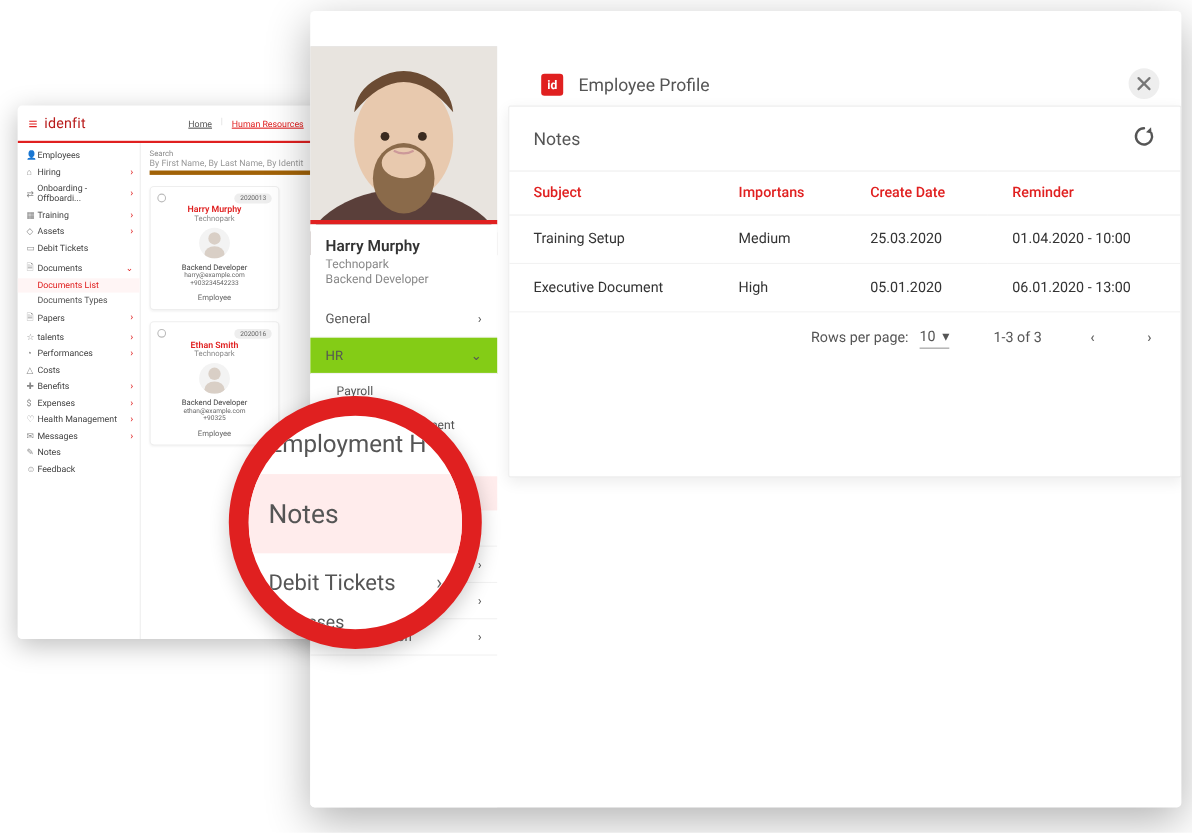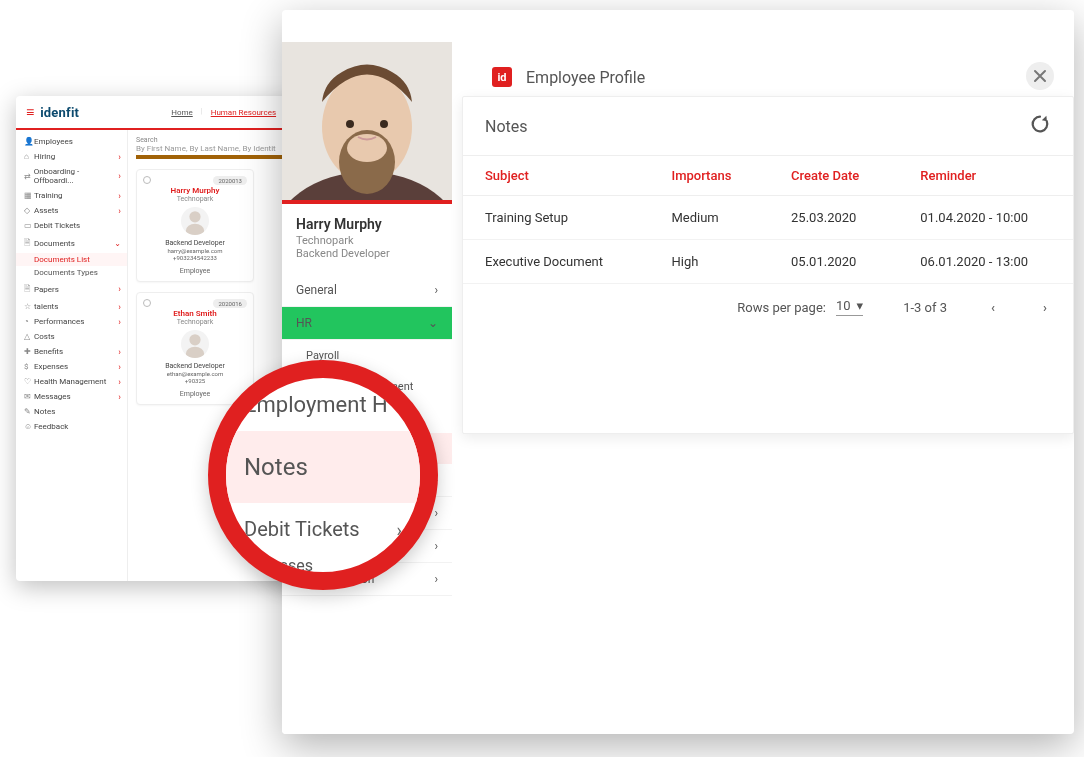--- a/index.html
+++ b/index.html
@@ -2,21 +2,21 @@
 <html><head>
   <meta charset="utf-8">
   <style>
     * { box-sizing: border-box; margin: 0; padding: 0; font-family: -apple-system, BlinkMacSystemFont, "Segoe UI", Roboto, Helvetica, Arial, sans-serif; }
     body { width: 1084px; height: 757px; background: #fff; position: relative; overflow: hidden; }
 
     
     .back-window { position: absolute; left: 16px; top: 96px; width: 310px; height: 485px; background: #fff; border-radius: 4px; box-shadow: 0 6px 24px rgba(0,0,0,0.25); overflow: hidden; }
     .back-header { display: flex; align-items: center; height: 34px; border-bottom: 2px solid #e02020; padding: 0 10px; }
     .hamburger { color: #e02020; font-size: 14px; margin-right: 6px; }
-    .brand { color: #0c4a6e; font-weight: 700; font-size: 13px; letter-spacing: 0.2px; }
+    .brand { color: #b91c1c; font-weight: 400; font-size: 13px; letter-spacing: 0.2px; }
     .back-tabs { margin-left: auto; display: flex; gap: 4px; font-size: 8px; color: #555; }
     .back-tab { padding: 2px 4px; text-decoration: underline; }
     .back-tab.active { color: #e02020; }
     .back-tab-div { color: #ddd; }
     .back-body { display: flex; height: calc(100% - 34px); }
     .back-sidebar { width: 112px; border-right: 1px solid #eee; font-size: 8px; padding-top: 4px; }
     .sb-item { display: flex; align-items: center; padding: 3px 8px; color: #444; cursor: pointer; position: relative; }
     .sb-item .sb-ico { width: 10px; display: inline-block; color: #888; }
     .sb-item.exp::after { content: '›'; position: absolute; right: 6px; color: #e02020; font-size: 9px; }
     .sb-item.open::after { content: '⌄'; position: absolute; right: 6px; color: #e02020; font-size: 8px; }
@@ -44,21 +44,21 @@
     .fw-logo { width: 20px; height: 20px; background: #e02020; border-radius: 3px; color: #fff; font-weight: 700; font-size: 11px; display: flex; align-items: center; justify-content: center; margin-left: 210px; }
     .fw-title { font-size: 16px; color: #555; margin-left: 14px; }
     .fw-close { position: absolute; right: 20px; top: 20px; width: 28px; height: 28px; border-radius: 50%; background: #eee; color: #888; display: flex; align-items: center; justify-content: center; cursor: pointer; }
     .fw-redline { position: absolute; left: 0; top: 190px; width: 170px; height: 4px; background: #e02020; }
 
     .fw-left { position: absolute; left: 0; top: 194px; width: 170px; bottom: 0; background: #fff; }
     .fw-name { padding: 12px 14px 2px; font-size: 14px; font-weight: 600; color: #333; }
     .fw-sub { padding: 0 14px; font-size: 11px; color: #888; }
     .fw-nav { margin-top: 14px; font-size: 12px; color: #555; }
     .fw-nav-item { display: flex; align-items: center; justify-content: space-between; padding: 9px 14px; border-bottom: 1px solid #f2f2f2; cursor: pointer; }
-    .fw-nav-item.sel { background: #22c55e; }
+    .fw-nav-item.sel { background: #84cc16; }
     .fw-nav-item.sub { padding-left: 24px; font-size: 11px; border-bottom: none; }
     .fw-nav-item.highlight { background: #ffecec; border-left: 3px solid #e02020; }
 
     
     .notes-panel { position: absolute; left: 180px; right: 0; top: 86px; bottom: 300px; background: #fff; border: 1px solid #eee; box-shadow: 0 4px 14px rgba(0,0,0,0.08); border-radius: 2px; padding: 0; }
     .np-head { display: flex; align-items: center; justify-content: space-between; padding: 16px 22px; }
     .np-title { font-size: 16px; color: #555; }
     .np-refresh { color: #666; cursor: pointer; }
     .np-table { width: 100%; border-collapse: collapse; }
     .np-table th { text-align: left; color: #e02020; font-weight: 500; font-size: 13px; padding: 12px 22px; border-top: 1px solid #eee; border-bottom: 1px solid #eee; }

